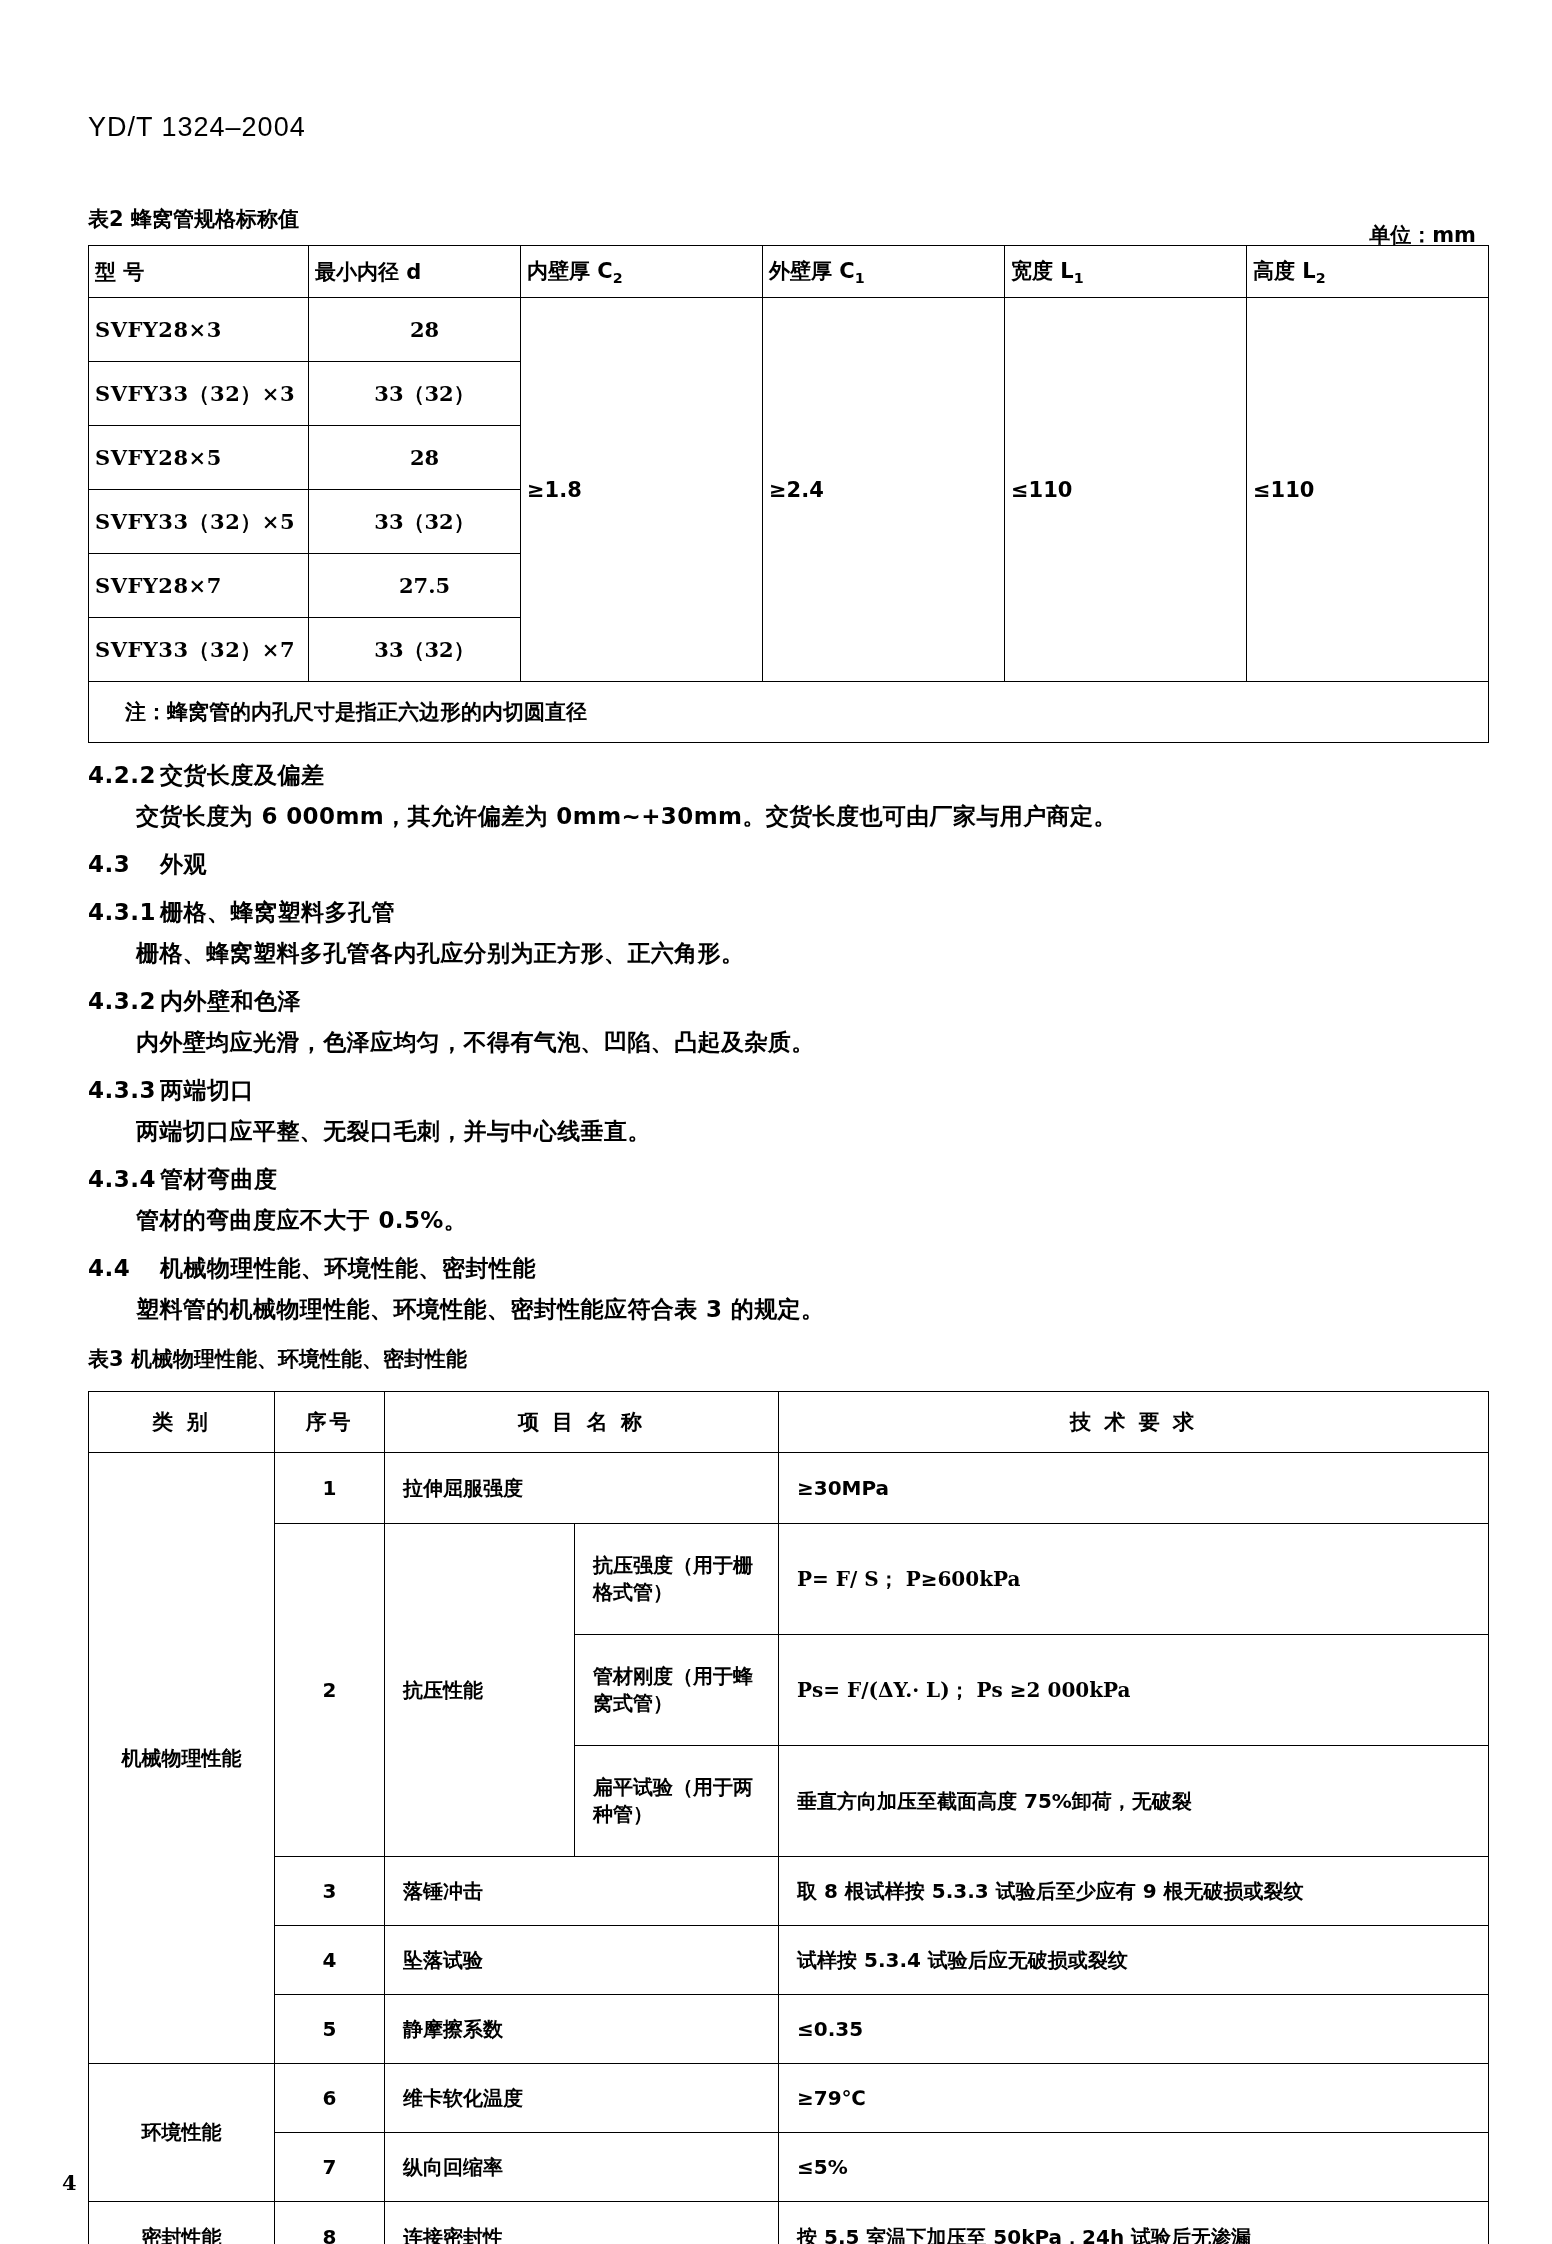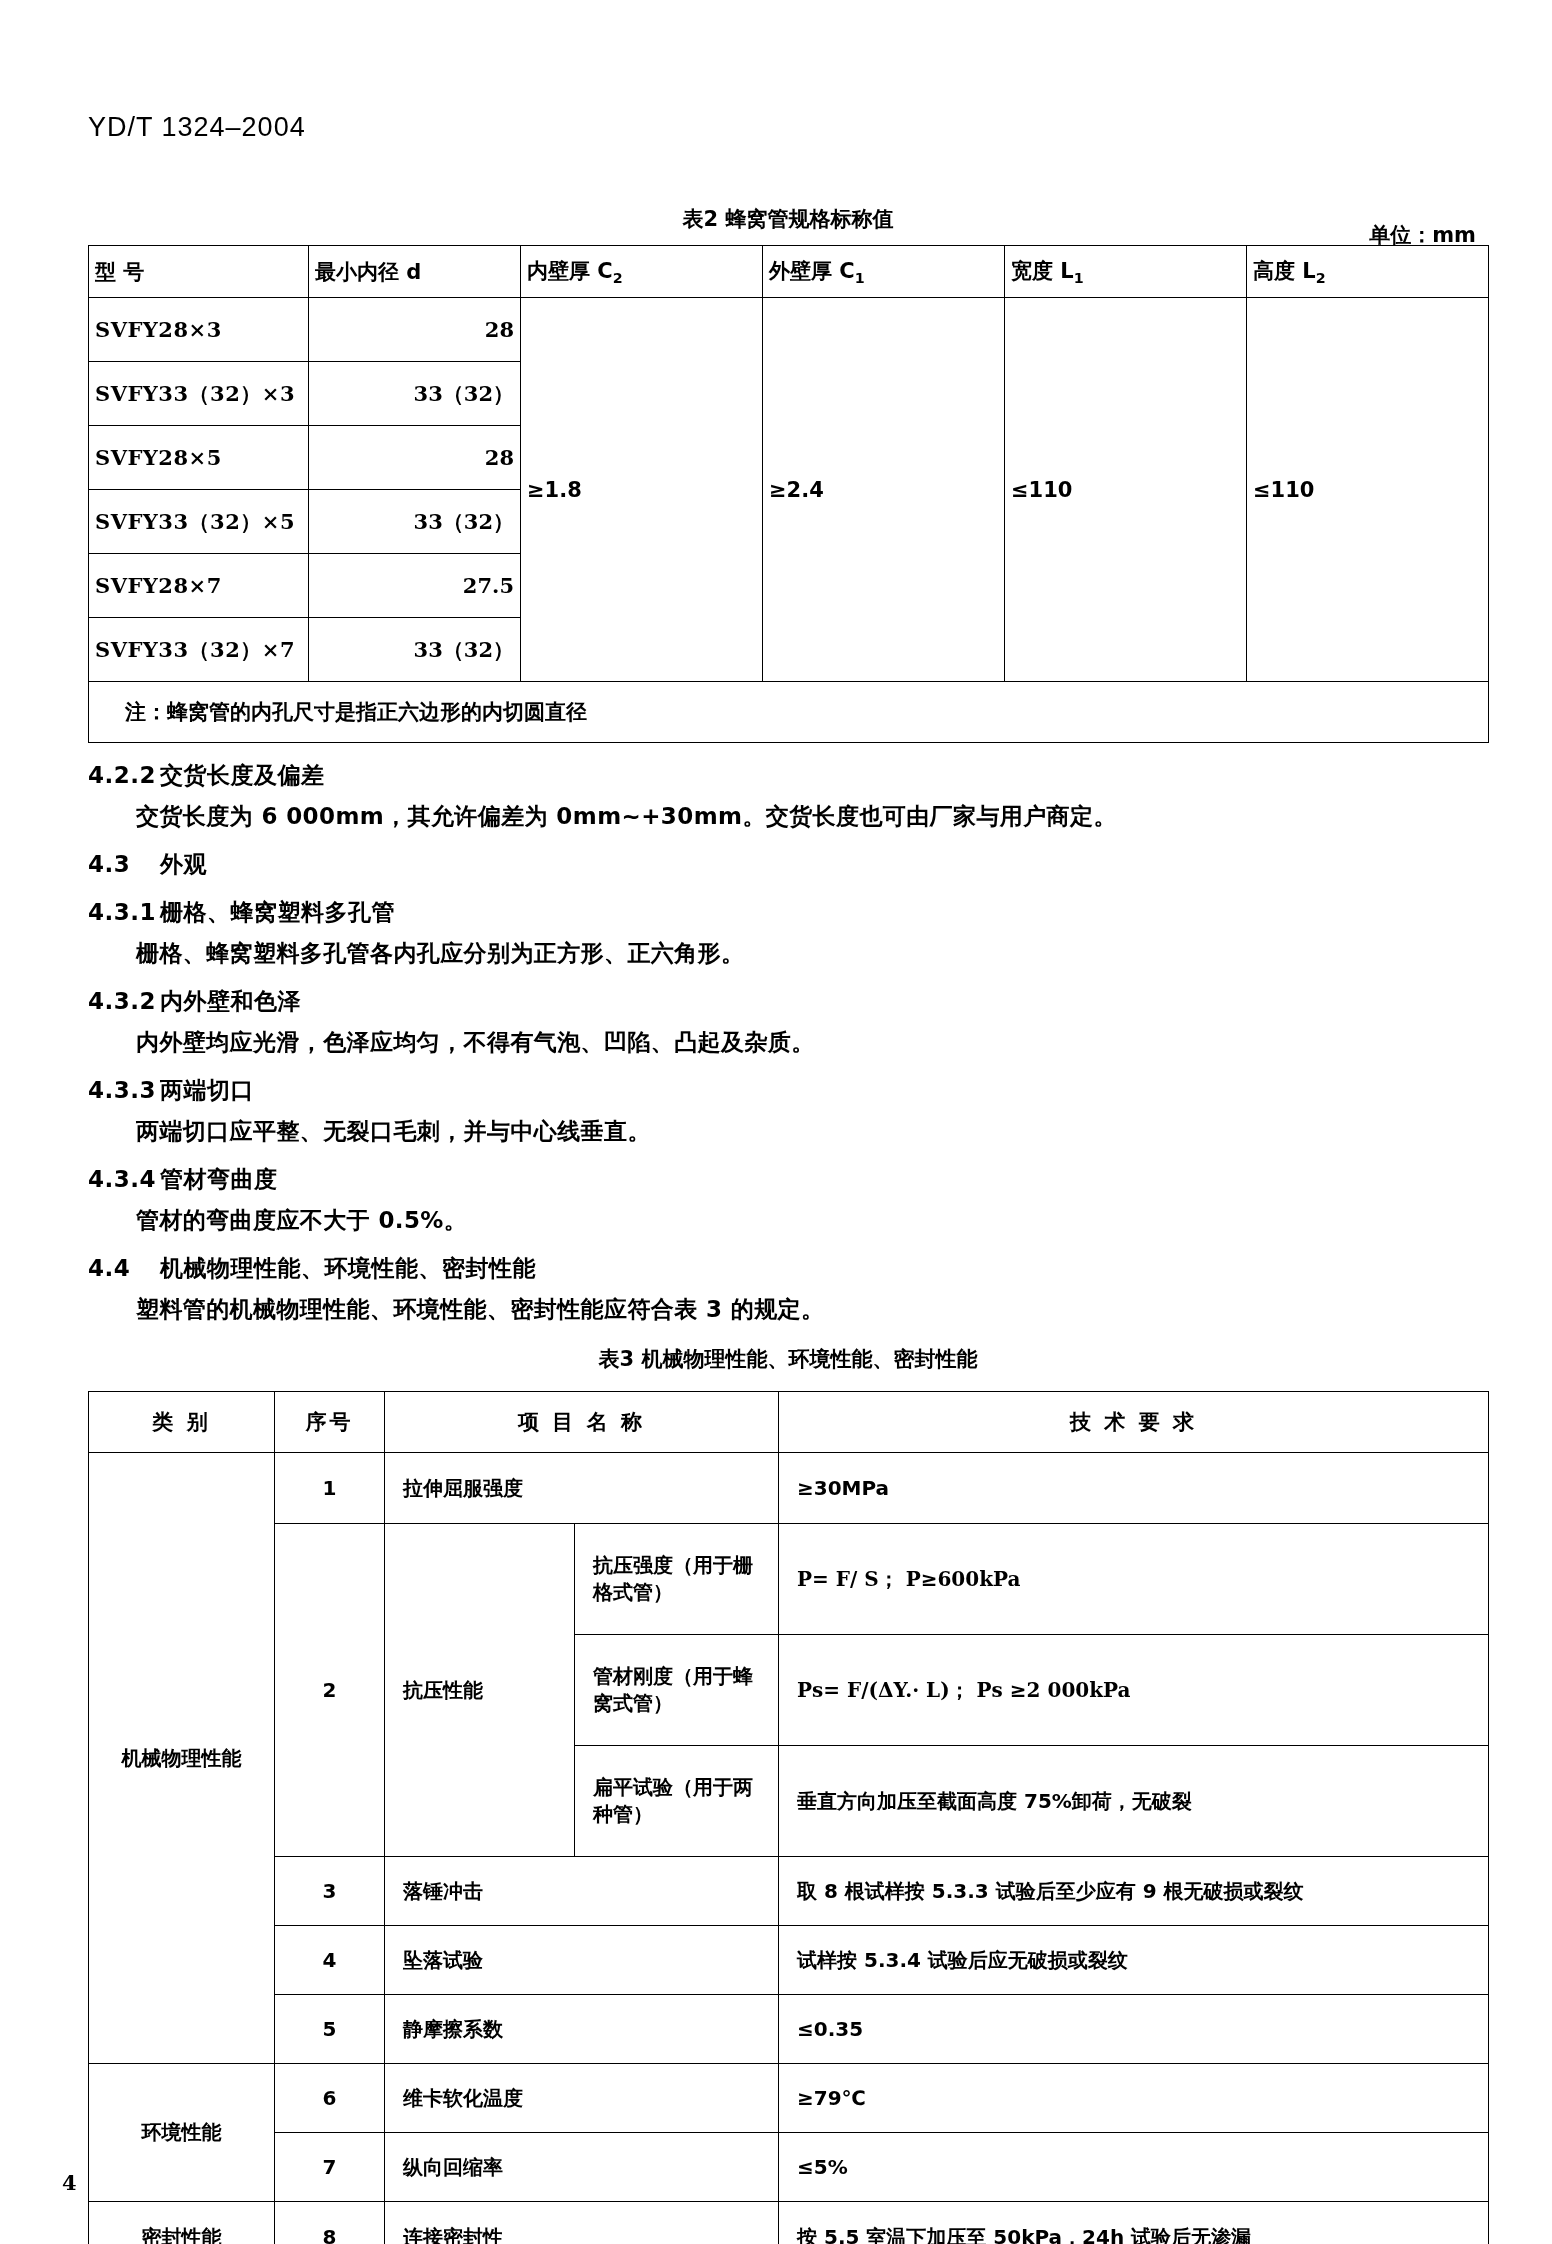--- a/index.html
+++ b/index.html
@@ -38,21 +38,21 @@
   }
   .caption-row {
     position: relative;
     height: 40px;
     font-size: 21px;
     font-weight: bold;
   }
   .caption-center {
     position: absolute;
     left: 0; right: 0;
-    text-align: center;
+    text-align: left;
     font-size: 21px;
     font-weight: bold;
   }
   .caption-unit {
     position: absolute;
     right: 12px;
     top: 16px;
     font-size: 21px;
     font-weight: bold;
   }
@@ -65,21 +65,21 @@
     border: 1.6px solid #000;
     text-align: left;
     vertical-align: middle;
     font-size: 21px;
     font-weight: bold;
     padding: 4px 6px;
   }
   table.t2 .hdr { height: 52px; }
   table.t2 .bodyrow td { height: 55px; }
   table.t2 .model { letter-spacing: 0.5px; font-family: "DejaVu Serif","Liberation Serif", serif; font-weight:bold; }
-  table.t2 .dval { text-align: right; padding-left: 26px; font-family: "DejaVu Serif","Liberation Serif", serif; font-weight:bold;}
+  table.t2 .dval { text-align: center; padding-left: 26px; font-family: "DejaVu Serif","Liberation Serif", serif; font-weight:bold;}
   table.t2 .note {
     text-align: left;
     padding-left: 36px;
     height: 52px;
     font-size: 21px;
     font-weight: bold;
   }
   sub { font-size: 0.68em; }
 
   .sec {

